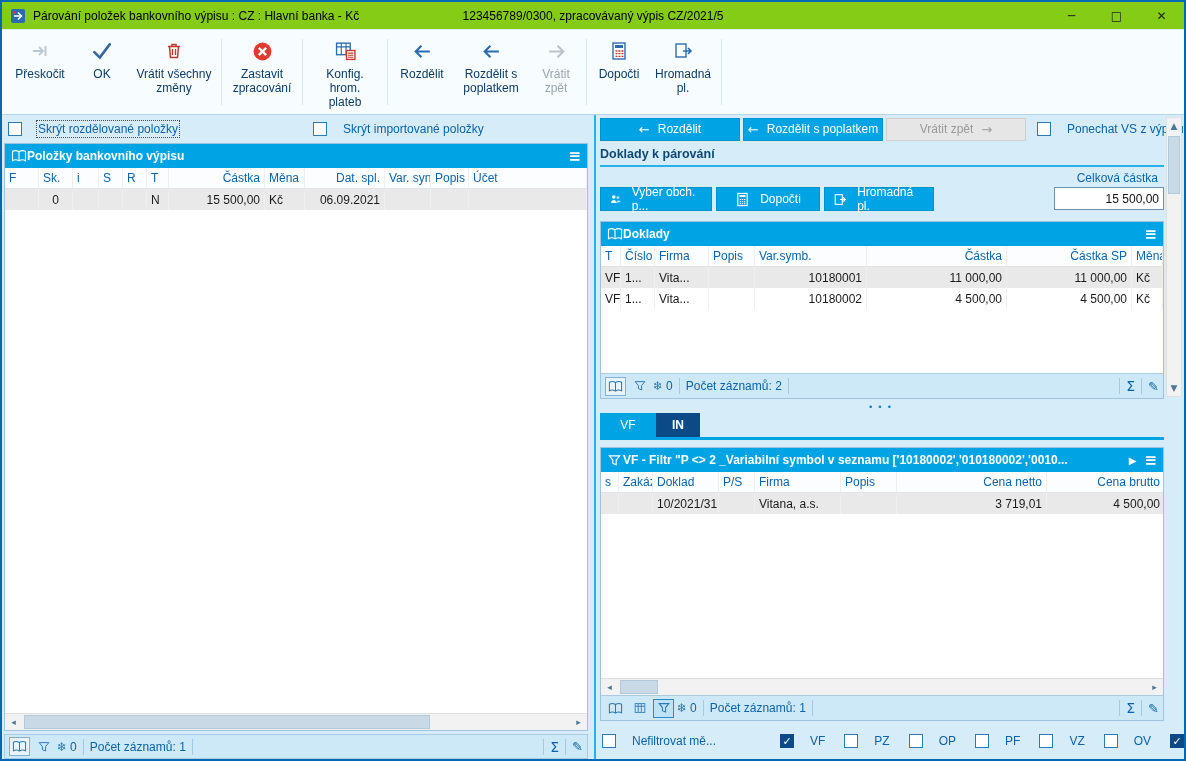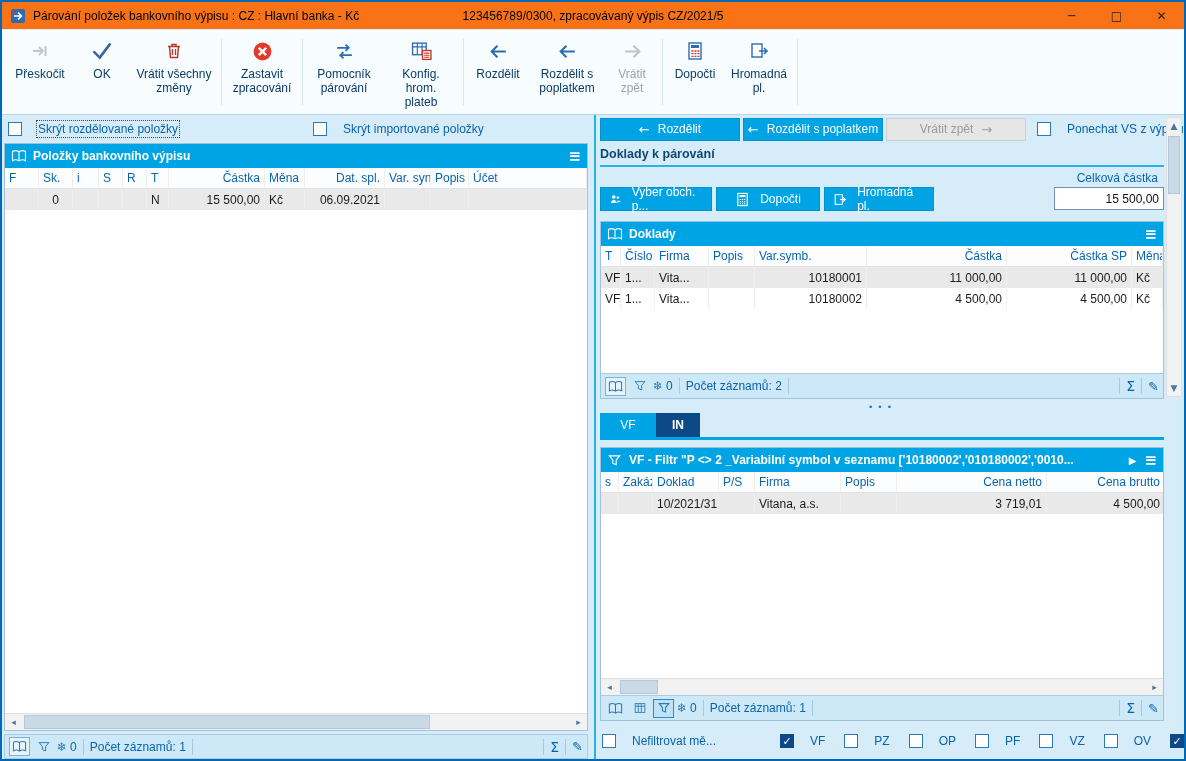--- a/index.html
+++ b/index.html
@@ -3,21 +3,21 @@
 <meta charset="utf-8">
 <style>
   * { margin:0; padding:0; box-sizing:border-box; }
   html,body { width:1186px; height:761px; }
   body { font-family:"Liberation Sans", sans-serif; font-size:12px; background:#fff; }
   .glyph { font-family:"DejaVu Sans","Liberation Sans",sans-serif; }
 
   .window { position:relative; width:1186px; height:761px; background:#d6ecf9; border:2px solid #0068b4; overflow:hidden; }
 
   
-  .titlebar { position:relative; height:28px; background:#f97316; display:flex; align-items:center; padding-left:8px; border-bottom:1px solid #e4ecf3; }
+  .titlebar { position:relative; height:28px; background:#84cc16; display:flex; align-items:center; padding-left:8px; border-bottom:1px solid #e4ecf3; }
   .app-icon { width:16px; height:16px; margin-right:7px; flex:0 0 auto; }
   .tb-title { color:#000; font-size:12px; white-space:nowrap; z-index:2; }
   .tb-subtitle { position:absolute; left:0; right:0; text-align:center; color:#000; font-size:12px; }
   .win-controls { margin-left:auto; display:flex; z-index:3; height:100%; }
   .win-btn { width:45px; height:100%; display:flex; align-items:center; justify-content:center; color:#222; font-size:12px; cursor:default; }
 
   
   .toolbar { height:85px; background:#f7fcff; border-bottom:1px solid #b7d4e8; display:flex; align-items:stretch; padding:3px 4px; }
   .tbtn { display:flex; flex-direction:column; align-items:center; padding:7px 6px 2px; gap:5px; color:#0c3c68; text-align:center; line-height:1.18; }
   .tbtn .ticon { width:22px; height:22px; display:flex; align-items:center; justify-content:center; }
@@ -37,21 +37,21 @@
   .cb.checked { background:#0b4a86; border-color:#0b4a86; }
   .cb.checked::after { content:"✓"; color:#fff; font-size:11px; font-weight:bold; font-family:"DejaVu Sans",sans-serif; }
   .cb-label { color:#0a64ad; font-size:12px; white-space:nowrap; }
   .focus-dot { outline:1px dotted #4a4a4a; outline-offset:1px; }
 
   .cb-row { position:absolute; top:3px; left:6px; right:4px; height:22px; display:flex; align-items:center; }
   .cb-row .gap2 { margin-left:135px; }
 
   
   .grid { background:#fff; border:1px solid #9fc3da; display:flex; flex-direction:column; overflow:hidden; }
-  .gtitle { height:24px; background:#00a4e4; color:#fff; display:flex; align-items:center; gap:6px; padding:0 6px; font-weight:bold; font-size:12px; flex:0 0 auto; overflow:hidden; white-space:nowrap; }
+  .gtitle { height:24px; background:#00a4e4; color:#fff; display:flex; align-items:center; padding:0 6px; font-weight:bold; font-size:12px; flex:0 0 auto; overflow:hidden; white-space:nowrap; }
   .gtitle .gt-icon { width:16px; height:16px; flex:0 0 auto; display:flex; align-items:center; }
   .gtitle .menu { margin-left:auto; font-weight:bold; font-size:15px; }
   .gcols { height:21px; display:flex; background:#fcfdfe; border-bottom:1px solid #e3e3e3; flex:0 0 auto; }
   .grow { height:21px; display:flex; flex:0 0 auto; background:#fff; }
   .grow.alt { background:#e9e9e9; }
   .cell { display:flex; align-items:center; padding:0 4px; height:100%; overflow:hidden; white-space:nowrap; border-right:1px solid #efefef; font-size:12px; color:#1a1a1a; flex:0 0 auto; }
   .gcols .cell { color:#0a64ad; }
   .ra { justify-content:flex-end; text-align:right; }
   .ca { justify-content:center; }
   .gempty { flex:1 1 auto; background:#fff; }
@@ -173,29 +173,20 @@
     <div class="tbtn" style="width:74px">
       <span class="ticon">
           <svg viewBox="0 0 20 20" width="21" height="21">
             <circle cx="10" cy="10" r="8.5" fill="#e23b2e"></circle>
             <path d="M6.5 6.5l7 7M13.5 6.5l-7 7" stroke="#fff" stroke-width="2.2"></path>
           </svg>
         </span>
       <span>Zastavit zpracování</span>
     </div>
     <div class="tsep"></div>
-    <div class="tbtn" style="width:76px">
-      <span class="ticon">
-          <svg viewBox="0 0 20 20" width="21" height="21">
-            <path d="M3 6.5h11M11 3.5l3 3-3 3" fill="none" stroke="#2b6cb0" stroke-width="1.7"></path>
-            <path d="M17 13.5H6M9 10.5l-3 3 3 3" fill="none" stroke="#2b6cb0" stroke-width="1.7"></path>
-          </svg>
-        </span>
-      <span>Pomocník párování</span>
-    </div>
     <div class="tbtn" style="width:78px">
       <span class="ticon">
           <svg viewBox="0 0 20 20" width="21" height="21">
             <rect x="1.5" y="3" width="13" height="11" fill="#fff" stroke="#2b6cb0" stroke-width="1.3"></rect>
             <path d="M1.5 6.5h13M6 3v11M10.5 3v11" stroke="#2b6cb0" stroke-width="1.1"></path>
             <rect x="11" y="10" width="8" height="8.5" fill="#fff" stroke="#c0392b" stroke-width="1.3"></rect>
             <path d="M12.5 12.5h5M12.5 14.5h5M12.5 16.5h5" stroke="#c0392b" stroke-width="1"></path>
           </svg>
         </span>
       <span>Konfig. hrom. plateb</span>

